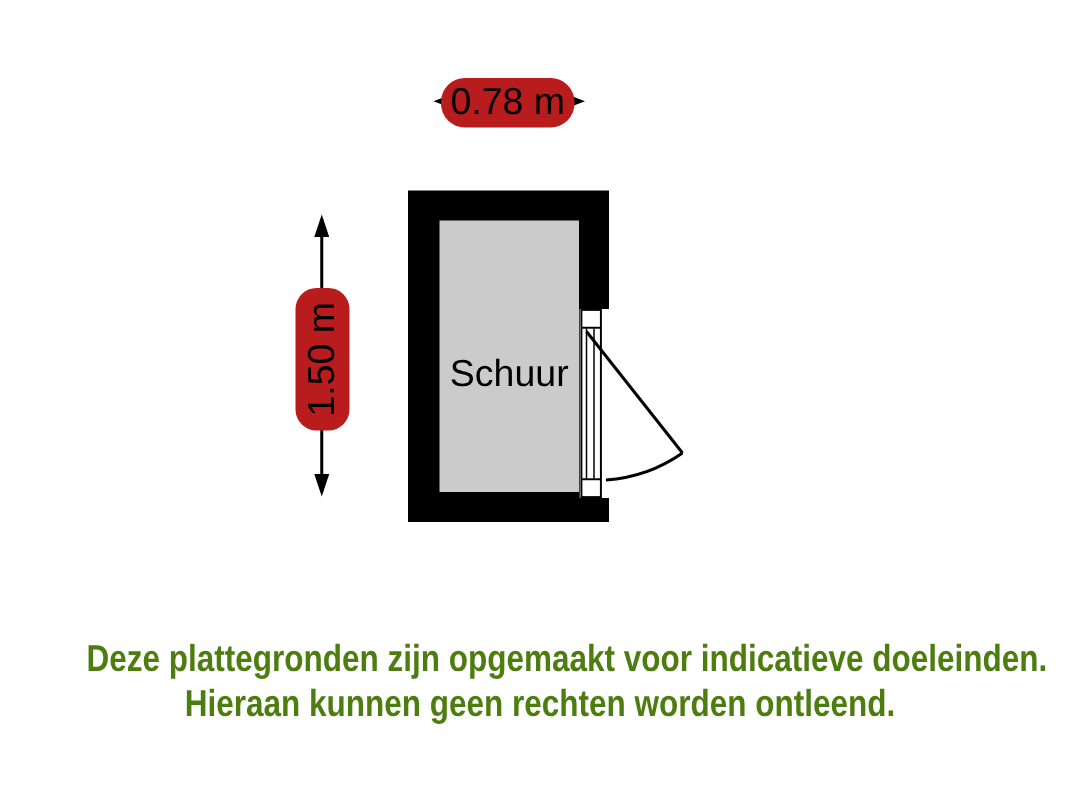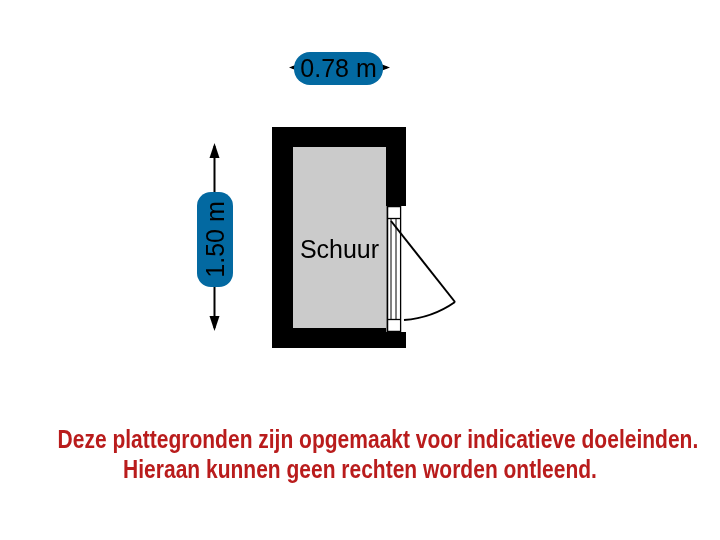--- a/index.html
+++ b/index.html
@@ -15,21 +15,21 @@
     background: #FFFFFF;
     overflow: hidden;
   }
   #plan-svg {
     position: absolute;
     left: 0;
     top: 0;
   }
   .pill {
     position: absolute;
-    background: #0369a1;
+    background: #b91c1c;
     display: flex;
     align-items: center;
     justify-content: center;
     color: #000000;
     font-size: 25px;
     white-space: nowrap;
   }
   #dim-width-pill {
     left: 294px;
     top: 52px;
@@ -61,21 +61,21 @@
     color: #000000;
     white-space: nowrap;
     margin-top: 12px;
   }
   #disclaimer {
     position: absolute;
     left: 0;
     right: 0;
     top: 424px;
     text-align: center;
-    color: #b91c1c;
+    color: #4d7c0f;
     font-weight: bold;
     font-size: 25px;
     line-height: 30px;
   }
   #disclaimer .line {
     transform: scaleX(0.84);
     transform-origin: 50% 50%;
     white-space: nowrap;
   }
 </style>

